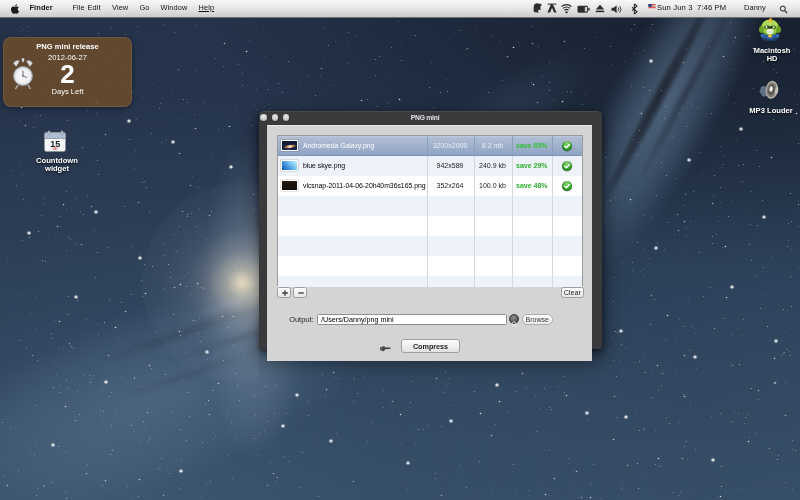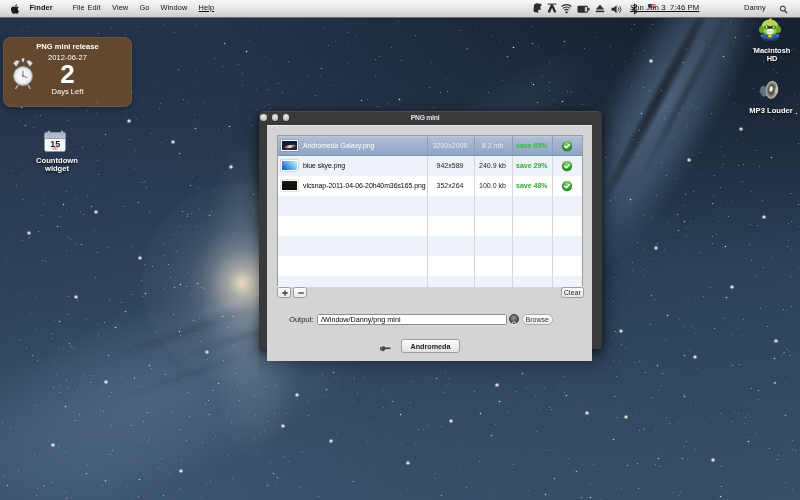--- a/index.html
+++ b/index.html
@@ -261,31 +261,31 @@
         </div>
       </div>
     <div class="btn" style="left:9.5px; top:160.5px; width:14.5px; height:11px;"><svg width="14" height="10" viewBox="0 0 14 10">
           <path d="M7 2.2 V7.8 M4.2 5 H9.8" stroke="#3a3a3a" stroke-width="1.3"></path>
         </svg></div>
     <div class="btn" style="left:25.5px; top:160.5px; width:14.5px; height:11px;"><svg width="14" height="10" viewBox="0 0 14 10">
           <path d="M4.2 5 H9.8" stroke="#3a3a3a" stroke-width="1.3"></path>
         </svg></div>
     <div class="btn" style="left:294px; top:160.5px; width:22.5px; height:11px; line-height:10.5px;">Clear</div>
     <div id="outlabel">Output:</div>
-    <div id="outfield">/Window/Danny/png mini</div>
+    <div id="outfield">/Users/Danny/png mini</div>
     <div id="mag"><svg width="9" height="9" viewBox="0 0 9 9">
           <circle cx="4" cy="3.7" r="1.8" fill="none" stroke="#f2f2f2" stroke-width="0.8"></circle>
           <line x1="5.3" y1="5.1" x2="6.8" y2="6.7" stroke="#f2f2f2" stroke-width="0.9"></line>
         </svg></div>
     <div id="browse">Browse</div>
     <svg style="position:absolute;left:112.5px;top:219px" width="11" height="7" viewBox="0 0 24 14">
       <rect x="0.5" y="3.2" width="3.2" height="8.6" rx="1" fill="#454545"></rect>
       <path d="M4 4.8 C5.4 2.2 8.2 1.7 10 2.7 L10.8 4 L21.6 4.7 A1.75 1.75 0 0 1 21.6 8.2 L11 8.6 Q11 10.2 9.8 10.8 Q10.1 12.2 8.6 12.6 Q6.6 13.3 5.1 12.5 Q3.5 11.6 3.6 9.4 Z" fill="#454545"></path>
     </svg>
-    <div id="compress">Andromeda</div>
+    <div id="compress">Compress</div>
   </div>
 </div>
 
 <div id="menubar">
   <svg class="micon" style="left:10px;top:3px" width="10" height="12" viewBox="0 0 170 170">
     <path fill="#1c1c1c" d="M150.37 130.25c-2.45 5.66-5.35 10.87-8.71 15.66-4.58 6.53-8.33 11.05-11.22 13.56-4.48 4.12-9.28 6.23-14.42 6.35-3.69 0-8.14-1.05-13.32-3.18-5.197-2.12-9.973-3.17-14.34-3.17-4.58 0-9.492 1.05-14.746 3.17-5.262 2.13-9.501 3.24-12.742 3.35-4.929 0.21-9.842-1.96-14.746-6.52-3.13-2.73-7.045-7.41-11.735-14.04-5.032-7.08-9.169-15.29-12.41-24.65-3.471-10.11-5.211-19.9-5.211-29.378 0-10.857 2.346-20.221 7.045-28.068 3.693-6.303 8.606-11.275 14.755-14.925s12.793-5.51 19.948-5.629c3.915 0 9.049 1.211 15.429 3.591 6.362 2.388 10.447 3.599 12.238 3.599 1.339 0 5.877-1.416 13.57-4.239 7.275-2.618 13.415-3.702 18.445-3.275 13.63 1.1 23.87 6.473 30.68 16.153-12.19 7.386-18.22 17.731-18.1 31.002 0.11 10.337 3.86 18.939 11.23 25.769 3.34 3.17 7.07 5.62 11.22 7.36-0.9 2.61-1.85 5.11-2.86 7.51zM119.11 7.24c0 8.102-2.96 15.667-8.86 22.669-7.12 8.324-15.732 13.134-25.071 12.375-0.119-0.972-0.188-1.995-0.188-3.07 0-7.778 3.386-16.102 9.399-22.908 3.002-3.446 6.82-6.311 11.45-8.597 4.62-2.252 8.99-3.497 13.1-3.734 0.12 1.083 0.17 2.166 0.17 3.264z"></path>
   </svg>
   <span class="mitem" style="left:29.5px; font-weight:bold;">Finder</span>
   <span class="mitem" style="left:64.5px;margin-left:8px;">File</span>
   <span class="mitem" style="left:87.5px;">Edit</span>
@@ -329,19 +329,19 @@
   </svg>
   <svg class="micon" style="left:647.5px;top:3.8px" width="8" height="5.6" viewBox="0 0 9 7">
     <rect x="0" y="0" width="9" height="7" fill="#e8e4e0"></rect>
     <rect x="0" y="0" width="9" height="1" fill="#c33"></rect>
       <rect x="0" y="2" width="9" height="1" fill="#c33"></rect>
     <rect x="0" y="4" width="9" height="1" fill="#c33"></rect>
       <rect x="0" y="6" width="9" height="1" fill="#c33"></rect>
     <rect x="0" y="0" width="4" height="3.6" fill="#2a3b7a"></rect>
   </svg>
 
-  <span class="mitem" style="left:630px;font-size:7.7px;top:2.5px;text-decoration:underline;">Sun Jun 3&nbsp;&nbsp;7:46 PM</span>
+  <span class="mitem" style="left:657px;font-size:7.7px;top:2.5px;">Sun Jun 3&nbsp;&nbsp;7:46 PM</span>
   <span class="mitem" style="left:744px;">Danny</span>
   <svg class="micon" style="left:779px;top:4.5px" width="9" height="9" viewBox="0 0 9 9">
     <circle cx="3.8" cy="3.6" r="2.5" fill="none" stroke="#1a1a1a" stroke-width="1"></circle>
     <line x1="5.7" y1="5.7" x2="8" y2="8.2" stroke="#1a1a1a" stroke-width="1.2"></line>
   </svg>
 </div>
 
 </body></html>

